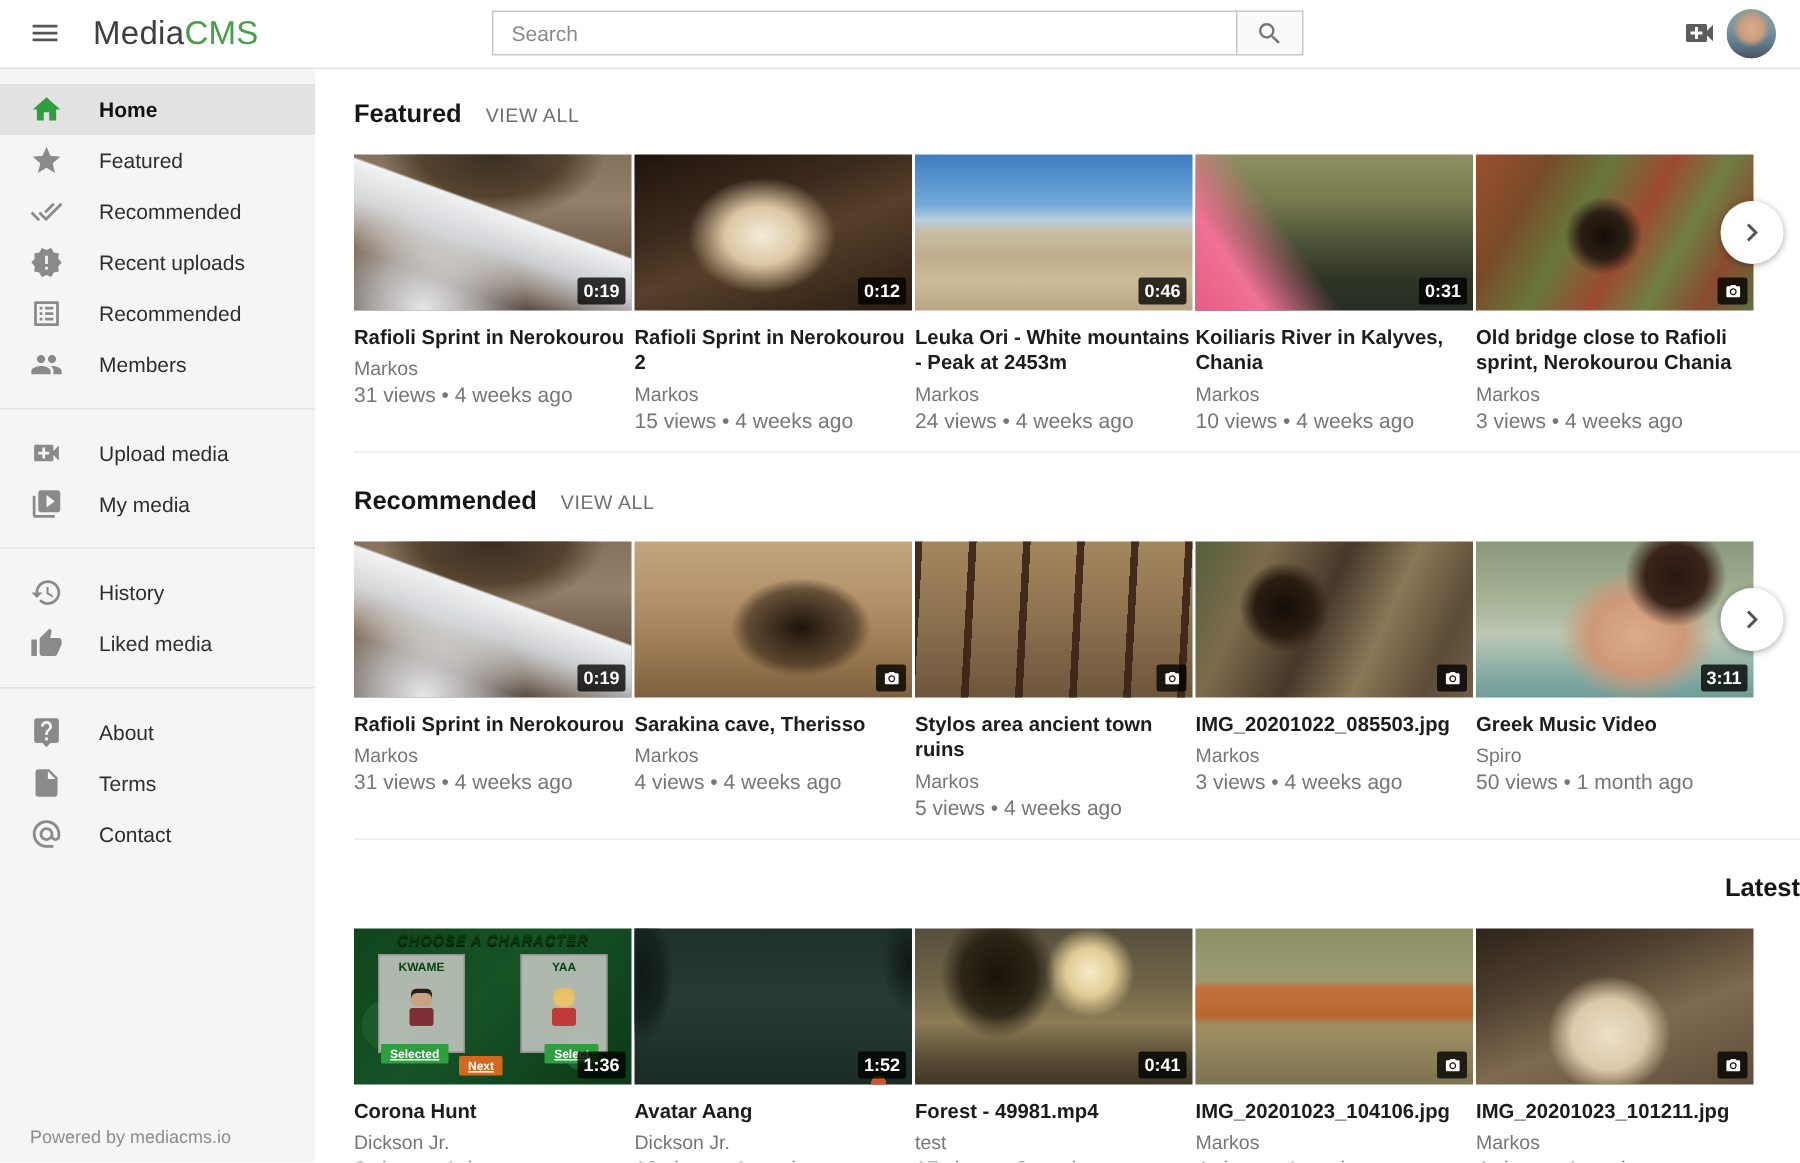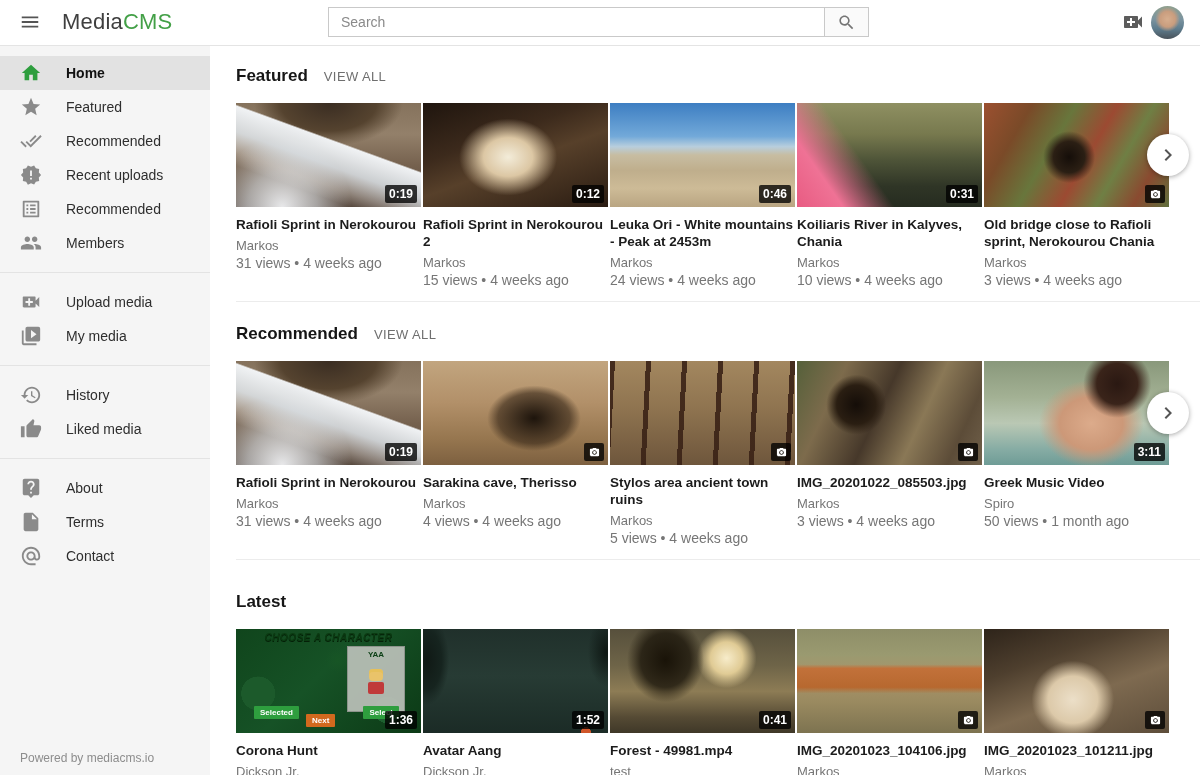--- a/index.html
+++ b/index.html
@@ -42,21 +42,21 @@
   .sb-icon.green { color:#2e9e3e; }
   .sb-label { font-size:14px; color:#2e2e2e; }
   .sb-item.active .sb-label { font-weight:700; color:#111; }
   .sb-divider { border-top:1px solid #e3e3e3; margin:12px 0; }
   .sb-footer { position:absolute; left:20px; bottom:10px; font-size:12px; color:#8d8d8d; }
 
   
   .section .sec-head { display:flex; align-items:baseline; }
   .sec-1 .sec-head { margin-top:20px; }
   .sec-2 .sec-head { margin-top:22px; }
-  .sec-3 .sec-head { margin-top:32px; }
+  .sec-3 .sec-head { margin-top:22px;justify-content:flex-end; }
   .sec-title { font-size:17px; font-weight:700; color:#161616; }
   .view-all { font-size:13px; color:#6f6f6f; margin-left:16px; letter-spacing:.4px;
     text-decoration:none; cursor:pointer; }
   .row { position:relative; margin-top:17px; width:933px; }
   .cards { display:grid; grid-template-columns:repeat(5,185px); column-gap:2px; }
   .card { cursor:pointer; }
   .thumb { position:relative; width:185px; height:104px; background:#ddd; }
   .dur { position:absolute; right:4px; bottom:4px; background:rgba(0,0,0,.78); color:#fff;
     font-size:12px; font-weight:700; line-height:18px; padding:0 4px; border-radius:2px; }
   .photo-badge { position:absolute; right:4px; bottom:4px; width:20px; height:18px;
@@ -130,21 +130,21 @@
     border:1px solid #8d948c; text-align:center; }
   .gp-l { left:16px; } .gp-r { right:16px; }
   .gp-name { margin-top:3px; font-size:8px; font-weight:700; color:#0c4016; }
   .sprite { width:18px; height:26px; margin:10px auto 0; position:relative; }
   .sprite .s-head { width:14px; height:12px; margin:0 auto; border-radius:4px; }
   .sprite .s-body { width:16px; height:12px; margin:1px auto 0; border-radius:2px; }
   .s1 .s-head { background:#caa184; box-shadow:inset 0 -8px 0 rgba(0,0,0,0), inset 0 3px 0 #2a2019; }
   .s1 .s-body { background:#7e2f35; }
   .s2 .s-head { background:#e9c36a; box-shadow:inset 0 3px 0 #e6c05a; }
   .s2 .s-body { background:#c03a3a; }
-  .gbtn { position:absolute; font-size:8px; font-weight:700; color:#fff; padding:2px 6px; border-radius:1px; }
+  .gbtn { position:absolute; font-size:8px; font-weight:700; color:#fff; padding:2px 6px; border-radius:1px;text-decoration:underline; }
   .b-selected { left:18px; bottom:14px; background:#2e9e3e; }
   .b-next { left:70px; bottom:6px; background:#d2691e; }
   .b-select { right:22px; bottom:14px; background:#2e9e3e; }
 </style>
 </head>
 <body>
 
 <header class="header">
   <button class="hamburger">
     <svg viewBox="0 0 24 24" fill="currentColor">
@@ -422,20 +422,27 @@
 
     <section class="section sec-3">
       <div class="sec-head">
         <h2 class="sec-title">Latest</h2>
       </div>
       <div class="row">
         <div class="cards">
           <div class="card">
             <div class="thumb th-l1">
               <div class="gh">CHOOSE A CHARACTER</div>
+              <div class="gp gp-l">
+                <div class="gp-name">KWAME</div>
+                <div class="sprite s1">
+                    <div class="s-head"></div>
+                    <div class="s-body"></div>
+                  </div>
+              </div>
               <div class="gp gp-r">
                 <div class="gp-name">YAA</div>
                 <div class="sprite s2">
                     <div class="s-head"></div>
                     <div class="s-body"></div>
                   </div>
               </div>
               <div class="gbtn b-selected">Selected</div>
               <div class="gbtn b-next">Next</div>
               <div class="gbtn b-select">Select</div>

